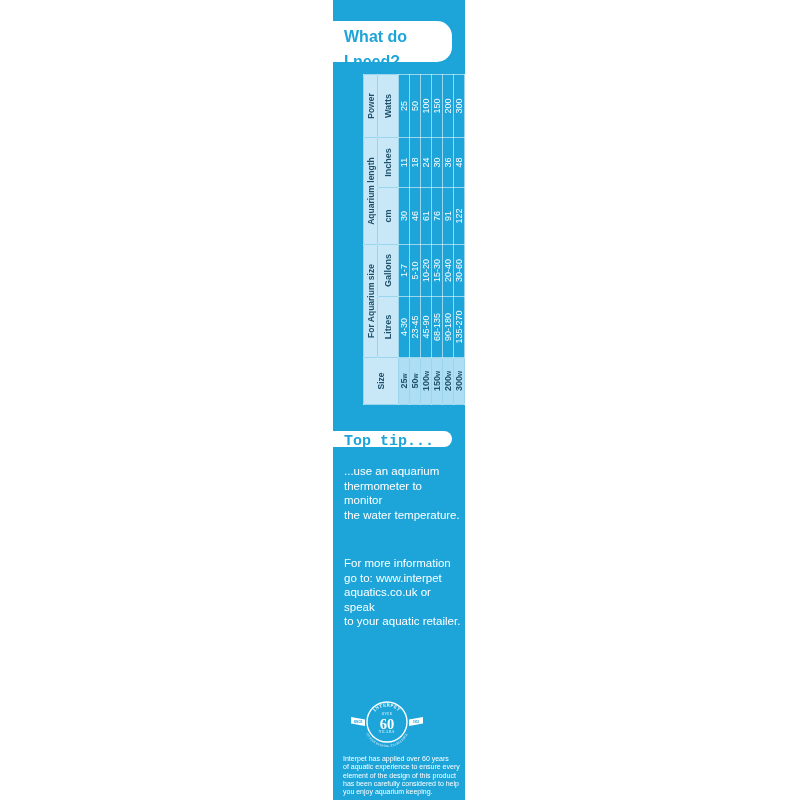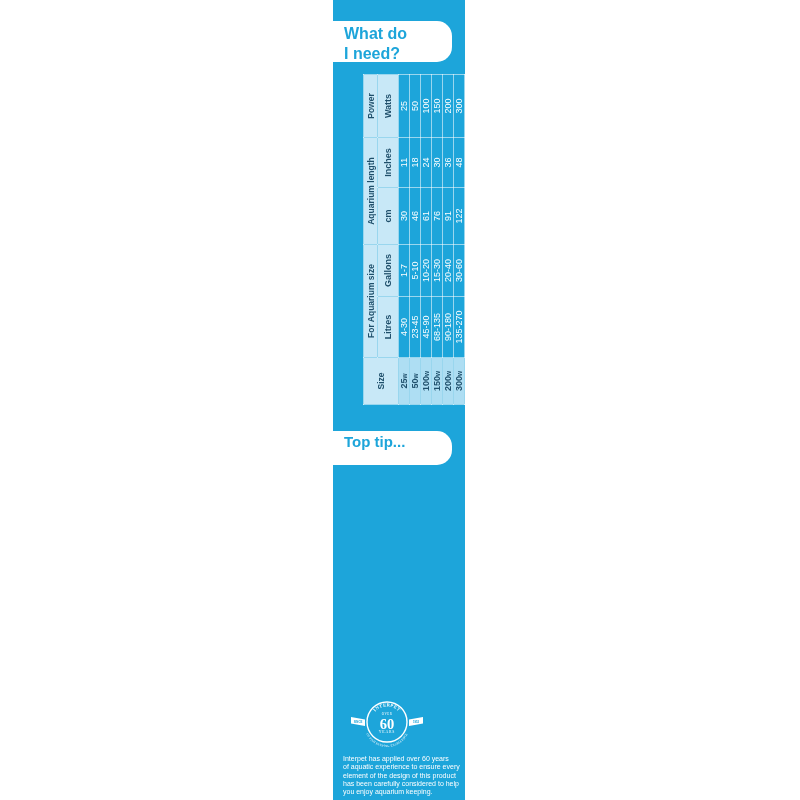--- a/index.html
+++ b/index.html
@@ -10,22 +10,22 @@
     --grid:rgba(255,255,255,.55);
   }
   *{margin:0;padding:0;box-sizing:border-box;}
   body{font-family:"Liberation Sans","DejaVu Sans",sans-serif;background:#fff;}
   .canvas{position:relative;width:800px;height:800px;background:#fff;overflow:hidden;}
   .panel{position:absolute;left:333px;top:0;width:132px;height:800px;background:var(--cyan);}
 
   
   .hbox{position:absolute;left:0;background:#fff;color:var(--cyan);font-weight:bold;
         border-radius:0 15px 15px 0;}
-  .hbox-what{top:21px;width:119px;height:41px;font-size:16px;line-height:20px;padding:3px 0 0 11px;}
-  .hbox-small{width:119px;height:34px;font-size:15px;line-height:22px;padding-left:11px;}
+  .hbox-what{top:21px;width:119px;height:41px;font-size:16px;line-height:25px;padding:3px 0 0 11px;}
+  .hbox-small{width:119px;height:16px;font-size:15px;line-height:22px;padding-left:11px;font-family:Liberation Mono, monospace;}
   .hbox-toptip{top:431px;}
   .hbox-otherinfo{top:528px;}
 
   
   .btext{position:absolute;left:11px;width:118px;color:#fff;font-size:11.5px;line-height:14.6px;font-weight:500;}
   .btext-toptip{top:464px;}
   .btext-otherinfo{top:556px;}
 
   
   .table-rot{position:absolute;left:30px;top:405px;width:330px;height:99px;
@@ -131,21 +131,23 @@
               <td>30-60</td>
               <td>122</td>
               <td>48</td>
               <td>300</td>
             </tr>
           </tbody>
         </table>
     </div>
 
     <div class="hbox hbox-small hbox-toptip">Top tip...</div>
+    <p class="btext btext-toptip">...use an aquarium<br>thermometer to monitor<br>the water temperature.</p>
 
+    <p class="btext btext-otherinfo">For more information<br>go to: www.interpet<br>aquatics.co.uk or speak<br>to your aquatic retailer.</p>
 
     <svg class="badge" viewBox="0 0 76 50">
       <defs>
         <path id="arcTop" d="M 24 30 A 15.65 15.65 0 1 1 52 30"></path>
         <path id="arcBottom" d="M 15 25 A 23 23 0 0 0 61 25"></path>
       </defs>
       <circle cx="38" cy="23" r="20" fill="none" stroke="#ffffff" stroke-width="1.4"></circle>
       <polygon points="2,18 16,20.5 16,27 2,24.5" fill="#ffffff"></polygon>
       <polygon points="60,20.5 74,18 74,24.5 60,27" fill="#ffffff"></polygon>
       <text font-size="4.6" font-weight="bold" letter-spacing="0.4">

